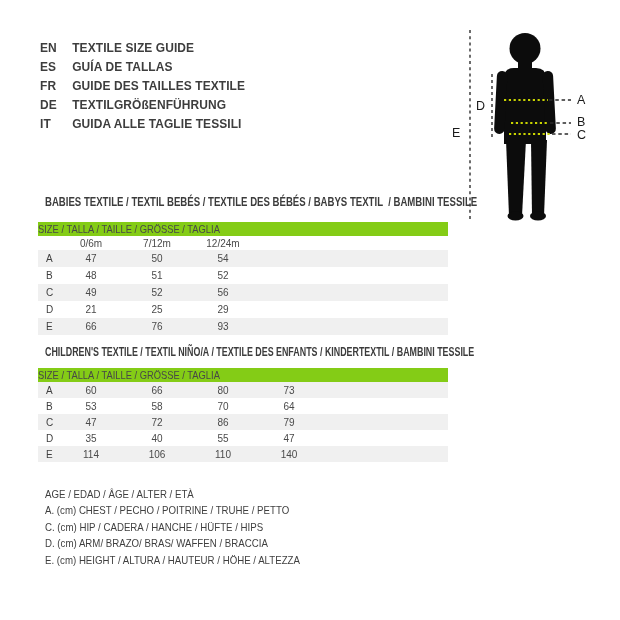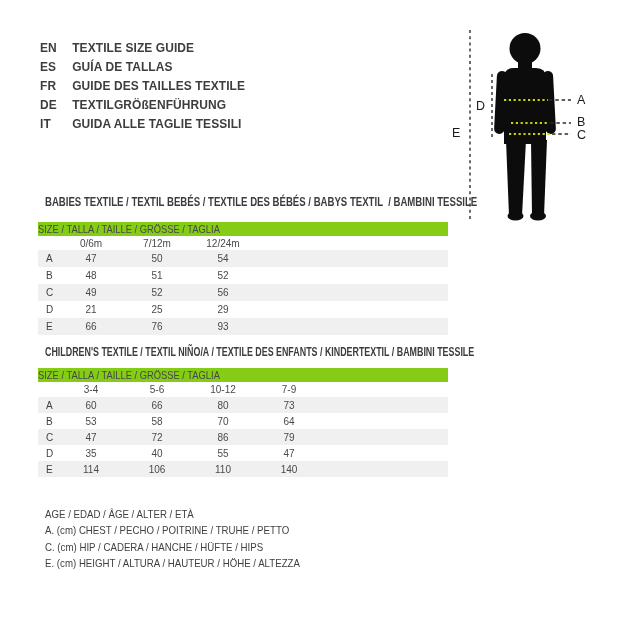--- a/index.html
+++ b/index.html
@@ -32,21 +32,21 @@
   .trow { display:grid; grid-template-columns:20px 66px 66px 66px 66px 1fr; align-items:center; width:410px;
           font-size:10px; color:#4a4a4a; }
   .trow.head { height:14px; margin-top:0; color:#4a4a4a; }
   .babies-rows .trow { height:17px; }
   .children-rows .trow { height:16px; }
   .trow.stripe { background:#f0f0f0; }
   .cell { text-align:center; }
   .cell.letter { text-align:left; padding-left:8px; color:#3e3e3e; }
 
   
-  .legend { position:absolute; left:45px; top:488px;margin-top:20px; }
+  .legend { position:absolute; left:45px; top:488px; }
   .legend-line { height:16.4px; font-size:11px; font-weight:500; color:#3f3f3f; white-space:nowrap; }
 </style>
 </head>
 <body>
 
 <div class="canvas">
 
   <div class="lang-block">
     <div class="lang-row cx92">
       <span class="lang-code">EN</span>
@@ -164,28 +164,20 @@
   </div>
 
   <div class="sec-title" style="top:346px;">
     <span class="cx74">CHILDREN'S TEXTILE / TEXTIL NIÑO/A / TEXTILE DES ENFANTS / KINDERTEXTIL / BAMBINI TESSILE</span>
   </div>
 
   <div class="size-table" style="top:368px;">
     <div class="size-bar">
       <span class="cx85">SIZE / TALLA / TAILLE / GRÖSSE / TAGLIA</span>
     </div>
-    <div class="trow head" style="height:15px;">
-      <div class="cell letter"></div>
-      <div class="cell">3-4</div>
-      <div class="cell">5-6</div>
-      <div class="cell">10-12</div>
-      <div class="cell">7-9</div>
-      <div class="cell"></div>
-    </div>
     <div class="children-rows">
       <div class="trow stripe">
         <div class="cell letter">A</div>
         <div class="cell">60</div>
         <div class="cell">66</div>
         <div class="cell">80</div>
         <div class="cell">73</div>
         <div class="cell"></div>
       </div>
       <div class="trow">
@@ -220,16 +212,17 @@
         <div class="cell">140</div>
         <div class="cell"></div>
       </div>
     </div>
   </div>
 
   <div class="legend">
     <div class="legend-line"><span class="cx88">AGE / EDAD / ÂGE / ALTER / ETÀ</span></div>
     <div class="legend-line"><span class="cx88">A. (cm) CHEST / PECHO / POITRINE / TRUHE / PETTO</span></div>
     <div class="legend-line"><span class="cx88">C. (cm) HIP / CADERA / HANCHE / HÜFTE / HIPS</span></div>
+    <div class="legend-line"><span class="cx88">D. (cm) ARM/ BRAZO/ BRAS/ WAFFEN / BRACCIA</span></div>
     <div class="legend-line"><span class="cx88">E. (cm) HEIGHT / ALTURA / HAUTEUR / HÖHE / ALTEZZA</span></div>
   </div>
 
 </div>
 
 </body></html>

